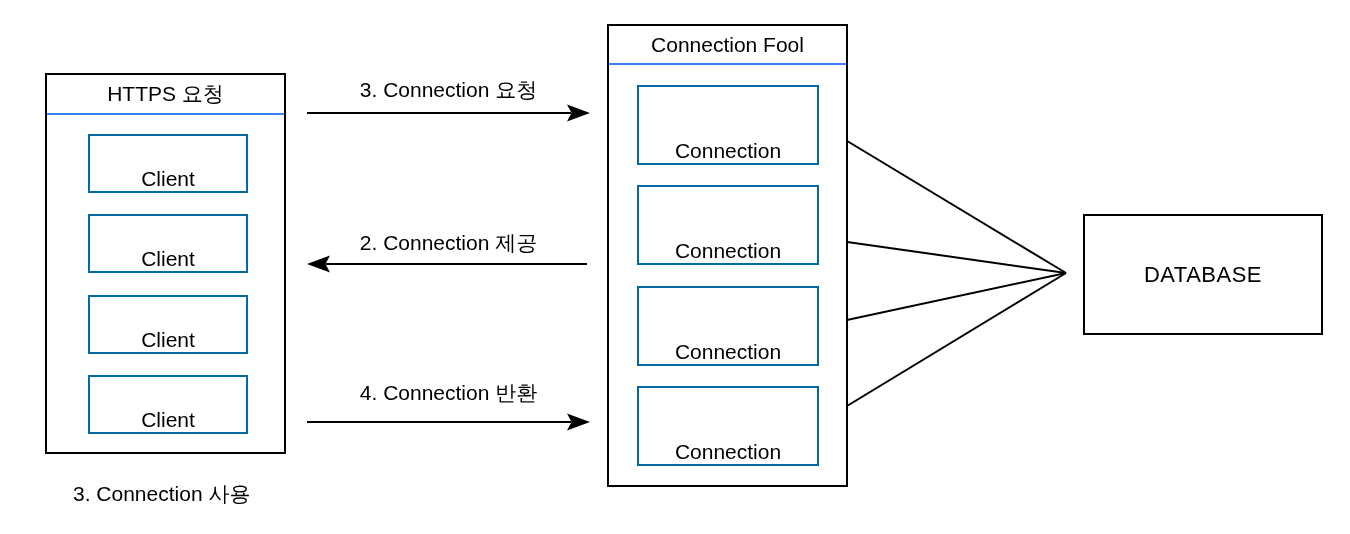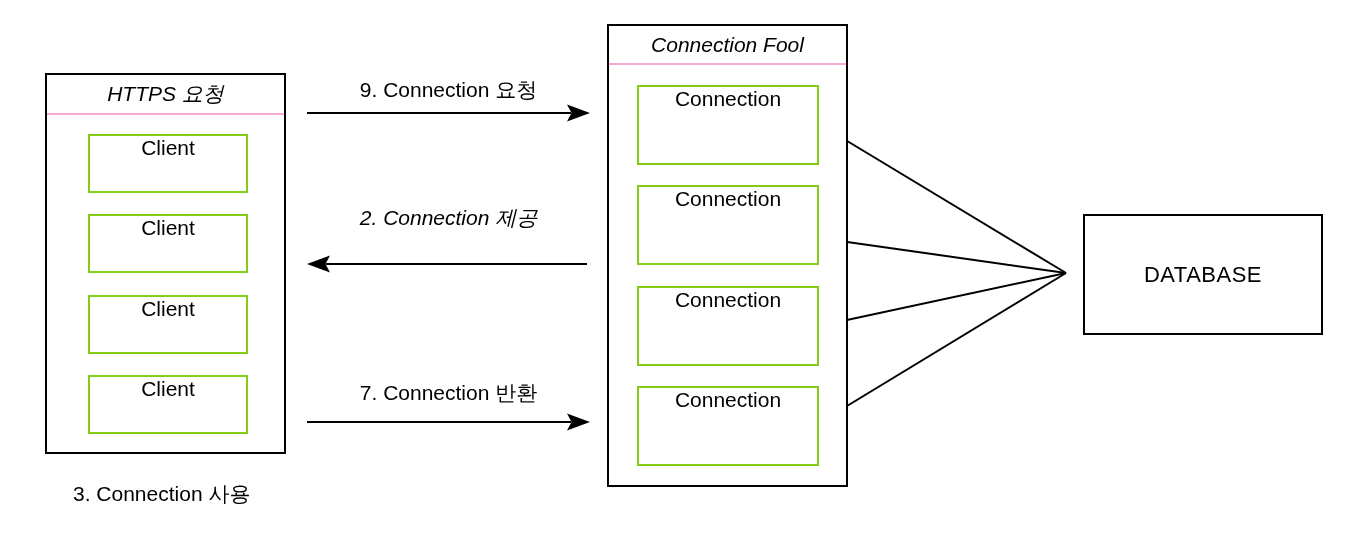--- a/index.html
+++ b/index.html
@@ -25,35 +25,34 @@
   }
   .box {
     position: absolute;
     border: 2px solid #000000;
     background: #ffffff;
     box-sizing: border-box;
   }
   .group-header {
     position: absolute;
     left: 0; right: 0; top: 0;
-    border-bottom: 2px solid #f9a8d4;
+    border-bottom: 2px solid #3b82f6;
     display: flex;
     align-items: center;
     justify-content: center;
     font-size: 21px;
     box-sizing: border-box;
-    font-style: italic;
   }
   .inner-box {
     position: absolute;
-    border: 2px solid #84cc16;
+    border: 2px solid #0369a1;
     background: #ffffff;
     box-sizing: border-box;
     display: flex;
-    align-items: flex-start;
+    align-items: flex-end;
     justify-content: center;
     font-size: 21px;
   }
   .flow-label {
     position: absolute;
     left: 307px;
     width: 283px;
     text-align: center;
     font-size: 21px;
     white-space: nowrap;
@@ -129,18 +128,18 @@
     <span>Connection</span>
   </div>
   <div class="inner-box" style="left:637px; top:386px; width:182px; height:80px;">
     <span>Connection</span>
   </div>
 
   <div class="box db-box" style="left:1067px; top:214px; width:240px; height:121px;margin-left:16px;">
     <span>DATABASE</span>
   </div>
 
-  <div class="flow-label" style="top:76px;">9. Connection 요청</div>
-  <div class="flow-label" style="top:204px;font-style:italic;">2. Connection 제공</div>
-  <div class="flow-label" style="top:379px;">7. Connection 반환</div>
+  <div class="flow-label" style="top:76px;">3. Connection 요청</div>
+  <div class="flow-label" style="top:229px;">2. Connection 제공</div>
+  <div class="flow-label" style="top:379px;">4. Connection 반환</div>
   <div class="note-label" style="left:65px; top:480px;">3. Connection 사용</div>
 
 </div>
 
 </body></html>

